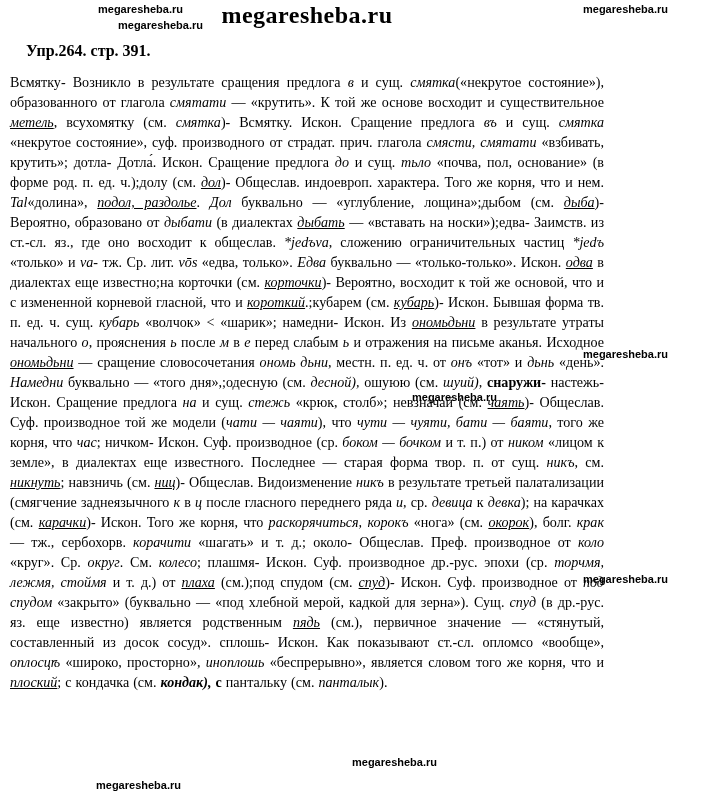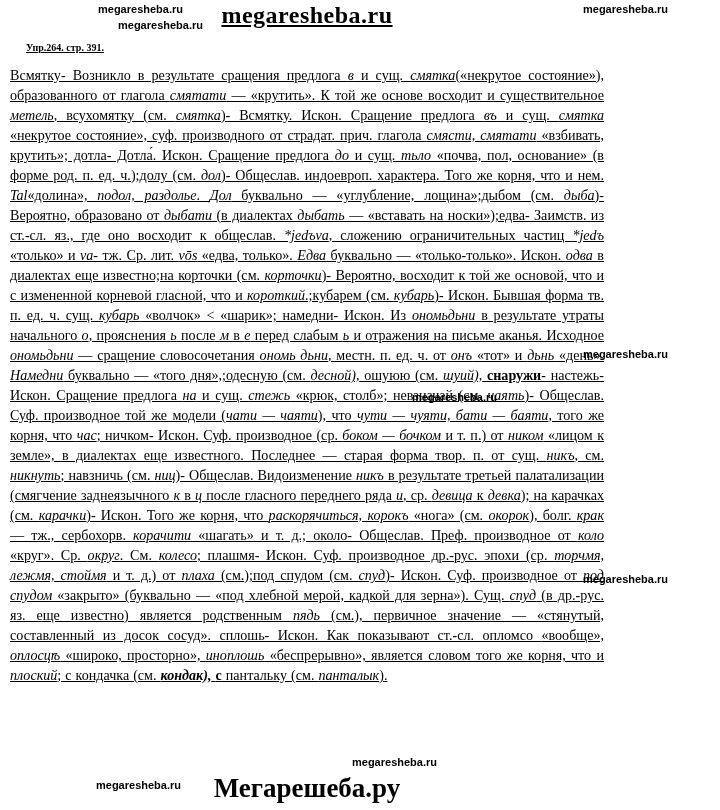--- a/index.html
+++ b/index.html
@@ -2,41 +2,41 @@
 <html><head>
 <meta charset="utf-8">
 <style>
   html,body{margin:0;padding:0;}
   body{
     width:720px;height:810px;
     background:#ffffff;color:#000;
     font-family:"Liberation Serif", serif;
     position:relative;overflow:hidden;
   }
-  .page{position:relative;width:614px;height:810px;text-decoration:underline;}
+  .page{position:relative;width:614px;height:810px;}
   .wm{
     position:absolute;
     font-family:"Liberation Sans", sans-serif;
     font-weight:bold;font-size:11px;color:#000;white-space:nowrap;
   }
   .wm1{left:98px;top:3px;}
   .wm2{left:118px;top:19px;}
   .wm3{left:583px;top:3px;}
   .wm4{left:583px;top:348px;}
   .wm5{left:412px;top:391px;}
   .wm6{left:583px;top:573px;}
   .wm7{left:352px;top:756px;}
   .wm8{left:96px;top:779px;}
   .brand-top{
     text-align:center;font-weight:bold;font-size:24px;
     padding-top:2px;letter-spacing:0.5px;
     font-family:"Liberation Serif", serif;
   }
   .title{
-    font-weight:bold;font-size:10px;
+    font-weight:bold;font-size:16px;
     margin:13px 0 9px 26px;
   }
   .text{
     font-size:14.1px;line-height:20px;
     text-align:justify;margin:12px 10px;
     word-spacing:0.5px;
   }
   .text .it{font-style:italic;}
   .text .bd{font-weight:bold;}
   .text .un{text-decoration:underline;}
@@ -59,15 +59,14 @@
   <span class="wm wm6">megaresheba.ru</span>
   <span class="wm wm7">megaresheba.ru</span>
   <span class="wm wm8">megaresheba.ru</span>
 
   <div class="brand-top">megaresheba.ru</div>
 
   <div class="title">Упр.264. стр. 391.</div>
 
   <div class="text"><span>Всмятку- Возникло в результате сращения предлога </span><span class="it">в</span><span> и сущ. </span><span class="it">смятка</span><span>(«некрутое состояние»), образованного от глагола </span><span class="it">смятати</span><span> — «крутить». К той же основе восходит и существительное </span><span class="it un">метель</span><span>, всухомятку (см. </span><span class="it">смятка</span><span>)- Всмятку. Искон. Сращение предлога </span><span class="it">въ</span><span> и сущ. </span><span class="it">смятка</span><span> «некрутое состояние», суф. производного от страдат. прич. глагола </span><span class="it">смясти, смятати</span><span> «взбивать, крутить»; дотла- Дотла́. Искон. Сращение предлога </span><span class="it">до</span><span> и сущ. </span><span class="it">тьло</span><span> «почва, пол, основание» (в форме род. п. ед. ч.);долу (см. </span><span class="it un">дол</span><span>)- Общеслав. индоевроп. характера. Того же корня, что и нем. </span><span class="it">Tal</span><span>«долина», </span><span class="it un">подол, раздолье</span><span>. </span><span class="it">Дол</span><span> буквально — «углубление, лощина»;дыбом (см. </span><span class="it un">дыба</span><span>)- Вероятно, образовано от </span><span class="it">дыбати</span><span> (в диалектах </span><span class="it un">дыбать</span><span> — «вставать на носки»);едва- Заимств. из ст.-сл. яз., где оно восходит к общеслав. </span><span class="it">*jedъva</span><span>, сложению ограничительных частиц </span><span class="it">*jedъ</span><span> «только» и </span><span class="it">va-</span><span> тж. Ср. лит. </span><span class="it">vōs</span><span> «едва, только». </span><span class="it">Едва</span><span> буквально — «только-только». Искон. </span><span class="it un">одва</span><span> в диалектах еще известно;на корточки (см. </span><span class="it un">корточки</span><span>)- Вероятно, восходит к той же основой, что и с измененной корневой гласной, что и </span><span class="it un">короткий</span><span>.;кубарем (см. </span><span class="it un">кубарь</span><span>)- Искон. Бывшая форма тв. п. ед. ч. сущ. </span><span class="it">кубарь</span><span> «волчок» &lt; «шарик»; намедни- Искон. Из </span><span class="it un">ономьдьни</span><span> в результате утраты начального </span><span class="it">о</span><span>, прояснения </span><span class="it">ь</span><span> после </span><span class="it">м</span><span> в </span><span class="it">е</span><span> перед слабым </span><span class="it">ь</span><span> и отражения на письме аканья. Исходное </span><span class="it un">ономьдьни</span><span> — сращение словосочетания </span><span class="it">ономь дьни</span><span>, местн. п. ед. ч. от </span><span class="it">онъ</span><span> «тот» и </span><span class="it">дьнь</span><span> «день». </span><span class="it">Намедни</span><span> буквально — «того дня»,;одесную (см. </span><span class="it">десной),</span><span> ошуюю (см. </span><span class="it">шуий),</span><span> </span><span class="bd">снаружи-</span><span> настежь- Искон. Сращение предлога </span><span class="it">на</span><span> и сущ. </span><span class="it">стежь</span><span> «крюк, столб»; невзначай (см. </span><span class="it un">чаять</span><span>)- Общеслав. Суф. производное той же модели (</span><span class="it">чати — чаяти</span><span>), что </span><span class="it">чути — чуяти, бати — баяти</span><span>, того же корня, что </span><span class="it">час</span><span>; ничком- Искон. Суф. производное (ср. </span><span class="it">боком — бочком</span><span> и т. п.) от </span><span class="it">ником</span><span> «лицом к земле», в диалектах еще известного. Последнее — старая форма твор. п. от сущ. </span><span class="it">никъ</span><span>, см. </span><span class="it un">никнуть</span><span>; навзничь (см. </span><span class="it un">ниц</span><span>)- Общеслав. Видоизменение </span><span class="it">никъ</span><span> в результате третьей палатализации (смягчение заднеязычного </span><span class="it">к</span><span> в </span><span class="it">ц</span><span> после гласного переднего ряда </span><span class="it">и</span><span>, ср. </span><span class="it">девица</span><span> к </span><span class="it">девка</span><span>); на карачках (см. </span><span class="it un">карачки</span><span>)- Искон. Того же корня, что </span><span class="it">раскорячиться, корокъ</span><span> «нога» (см. </span><span class="it un">окорок</span><span>), болг. </span><span class="it">крак</span><span> — тж., сербохорв. </span><span class="it">корачити</span><span> «шагать» и т. д.; около- Общеслав. Преф. производное от </span><span class="it">коло</span><span> «круг». Ср. </span><span class="it">округ</span><span>. См. </span><span class="it">колесо</span><span>; плашмя- Искон. Суф. производное др.-рус. эпохи (ср. </span><span class="it">торчмя, лежмя, стоймя</span><span> и т. д.) от </span><span class="it un">плаха</span><span> (см.);под спудом (см. </span><span class="it un">спуд</span><span>)- Искон. Суф. производное от </span><span class="it">под спудом</span><span> «закрыто» (буквально — «под хлебной мерой, кадкой для зерна»). Сущ. </span><span class="it">спуд</span><span> (в др.-рус. яз. еще известно) является родственным </span><span class="it un">пядь</span><span> (см.), первичное значение — «стянутый, составленный из досок сосуд». сплошь- Искон. Как показывают ст.-сл. опломсо </span><span>«вообще», </span><span class="it">оплосцѣ</span><span> «широко, просторно», </span><span class="it">иноплошь</span><span> «беспрерывно», является словом того же корня, что и </span><span class="it un">плоский</span><span>; с кондачка (см. </span><span class="it bd">кондак),</span><span> </span><span class="bd">с</span><span> пантальку (см. </span><span class="it">панталык</span><span>).</span></div>
 
-  <div class="brand-bottom">Мегарешеба.ру</div>
 
 </div>
 
 </body></html>

